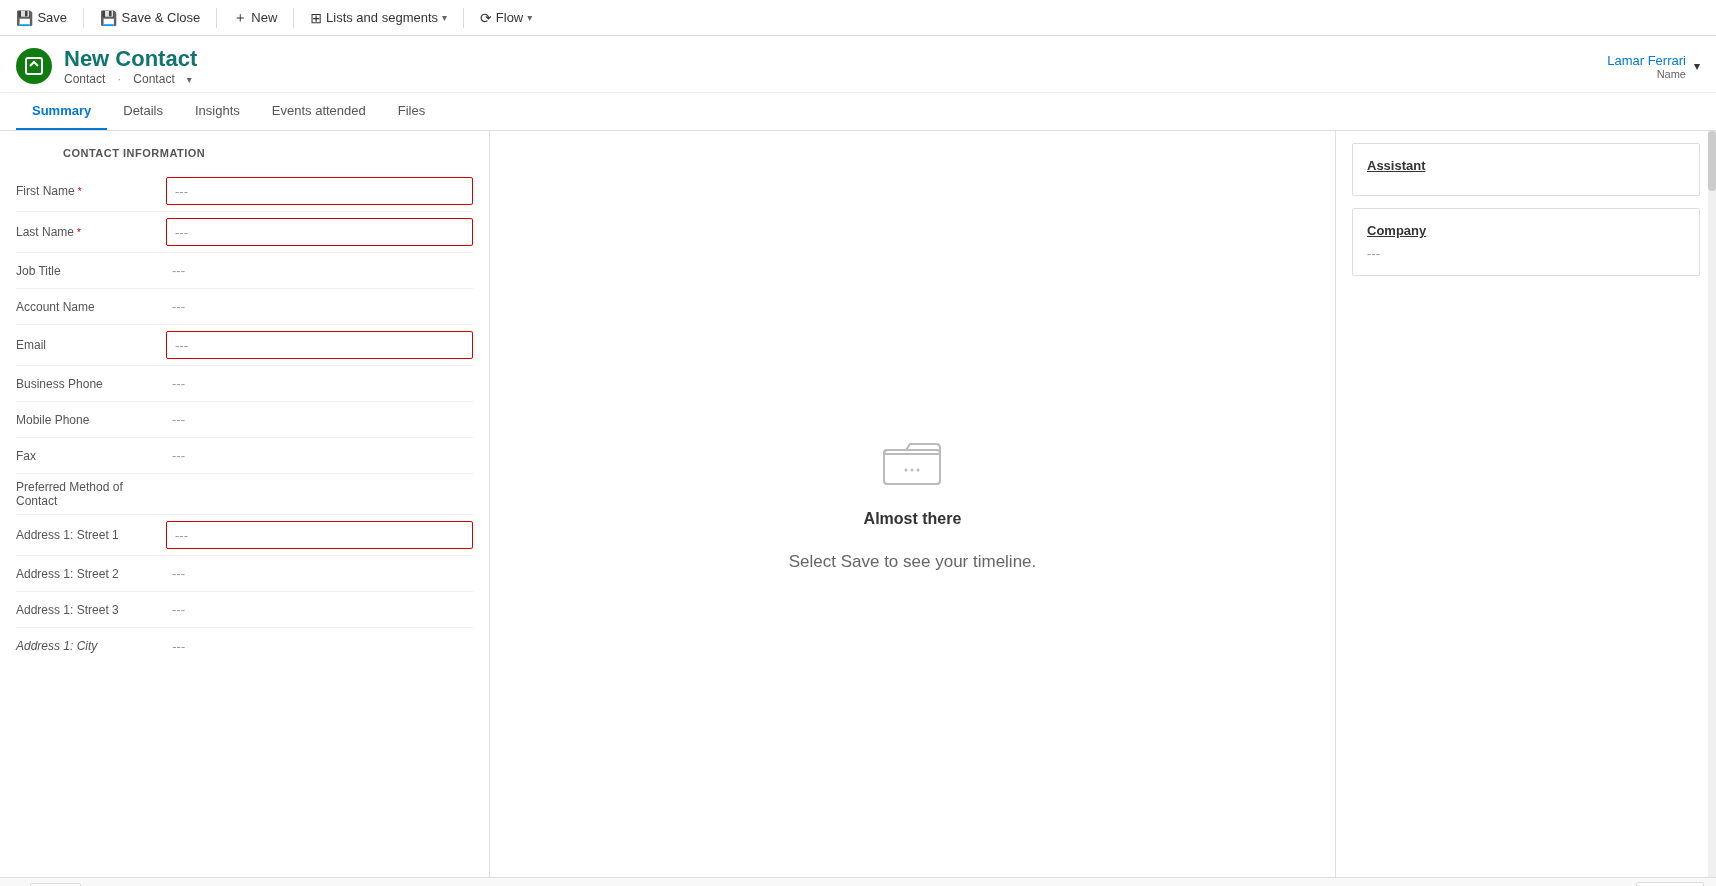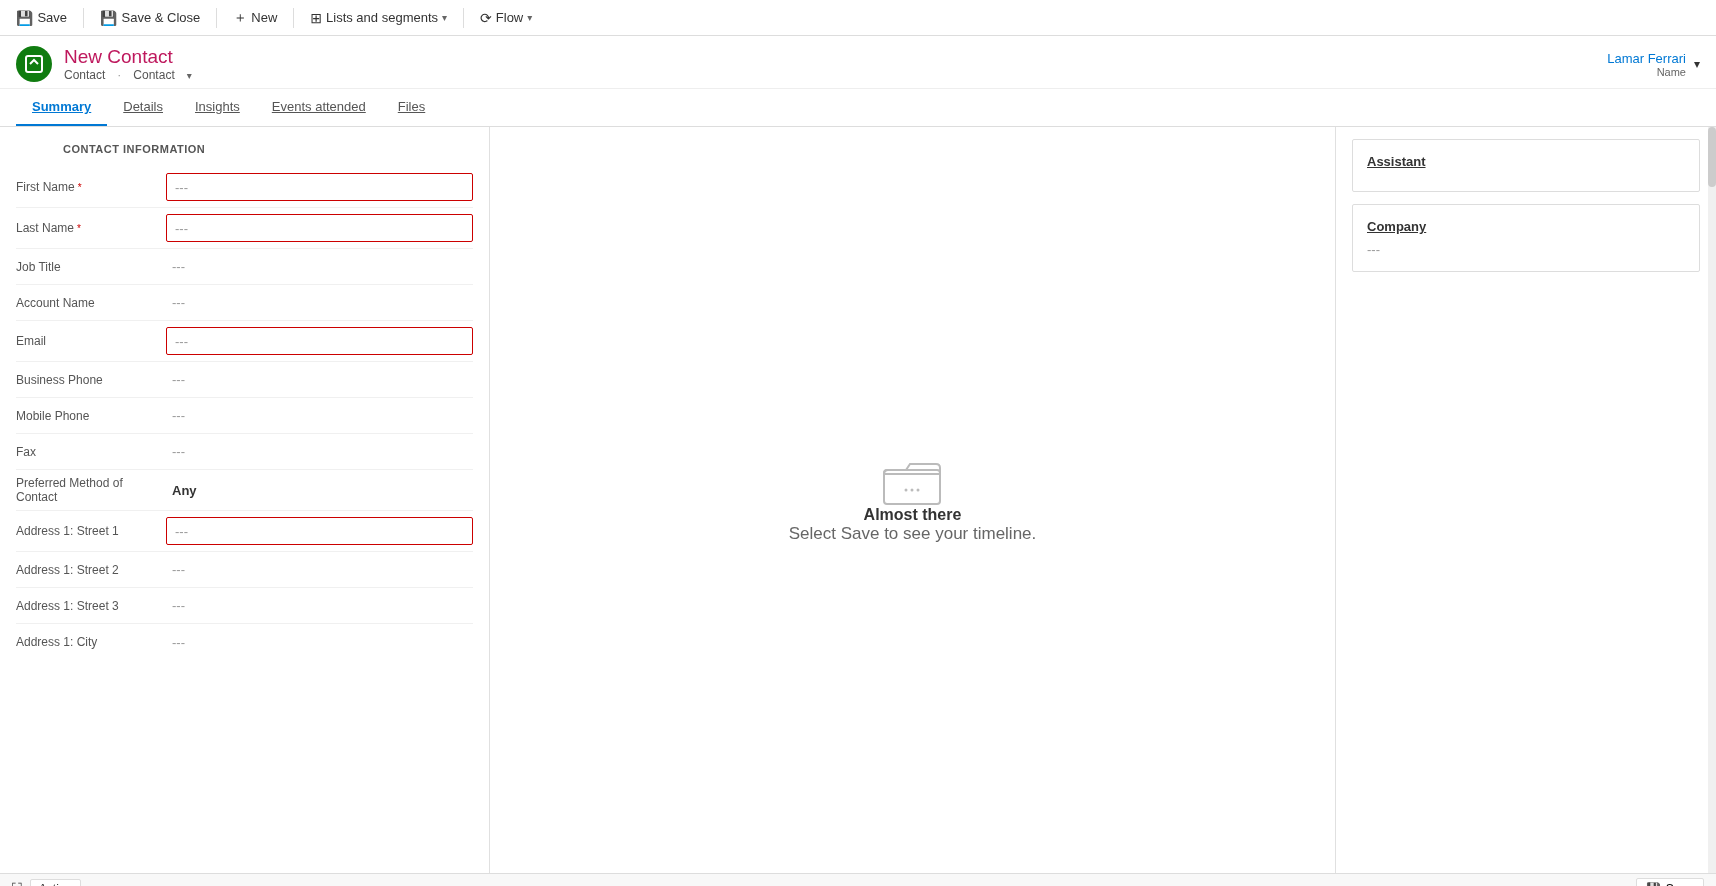--- a/index.html
+++ b/index.html
@@ -49,21 +49,21 @@
       height: 36px;
       background: #107c10;
       border-radius: 50%;
       display: flex;
       align-items: center;
       justify-content: center;
       color: white;
       font-size: 16px;
       font-weight: bold;
     }
-    .page-title-area h1 { font-size: 19px; font-weight: 400; color: #be185d; }
+    .page-title-area h1 { font-size: 22px; font-weight: 700; color: #0f766e; }
     .page-title-area .breadcrumb { font-size: 12px; color: #555; display: flex; align-items: center; gap: 12px; }
     .breadcrumb .sep { color: #999; }
     .breadcrumb .dropdown-arrow { font-size: 10px; color: #666; }
 
     .page-header-right {
       display: flex;
       align-items: center;
       gap: 8px;
     }
     .owner-info { text-align: right; }
@@ -79,21 +79,20 @@
       border-bottom: 1px solid #ddd;
       gap: 0;
     }
     .tab {
       padding: 10px 16px;
       font-size: 13px;
       cursor: pointer;
       color: #555;
       border-bottom: 2px solid transparent;
       white-space: nowrap;
-      text-decoration: underline;
     }
     .tab.active {
       color: #0078d4;
       border-bottom: 2px solid #0078d4;
       font-weight: 600;
     }
 
     
     .main-content {
       display: flex;
@@ -118,21 +117,21 @@
       margin-bottom: 12px;
       margin-left: 47px;
     }
     .form-row {
       display: flex;
       align-items: center;
       padding: 6px 0;
       border-bottom: 1px solid #f0f0f0;
       min-height: 36px;
     }
-    .form-row.last { border-bottom: none; }
+    .form-row.last { border-bottom: none; font-style: italic; }
     .form-label {
       width: 150px;
       min-width: 150px;
       font-size: 12px;
       color: #555;
       display: flex;
       align-items: center;
       gap: 3px;
     }
     .required-star { color: #c00; font-size: 10px; }
@@ -251,21 +250,21 @@
       cursor: pointer;
       font-size: 12px;
       border-radius: 2px;
     }
 
     
     .folder-icon-wrapper {
       display: flex;
       flex-direction: column;
       align-items: center;
-      gap: 0;
+      gap: 24px;
     }
   </style>
 </head>
 <body>
 
 <div class="toolbar">
   <button class="toolbar-btn">
     <span class="icon">💾</span>
     <span>Save</span>
   </button>
@@ -400,21 +399,20 @@
       <div class="form-label">
         <span>Fax</span>
       </div>
       <div class="form-value">---</div>
     </div>
 
     <div class="form-row">
       <div class="form-label">
         <span>Preferred Method of Contact</span>
       </div>
-      <div class="form-value bold">Any</div>
     </div>
 
     <div class="form-row">
       <div class="form-label">
         <span>Address 1: Street 1</span>
       </div>
       <div class="field-box-wrapper">
         <div class="field-box">
           <span>---</span>
         </div>

